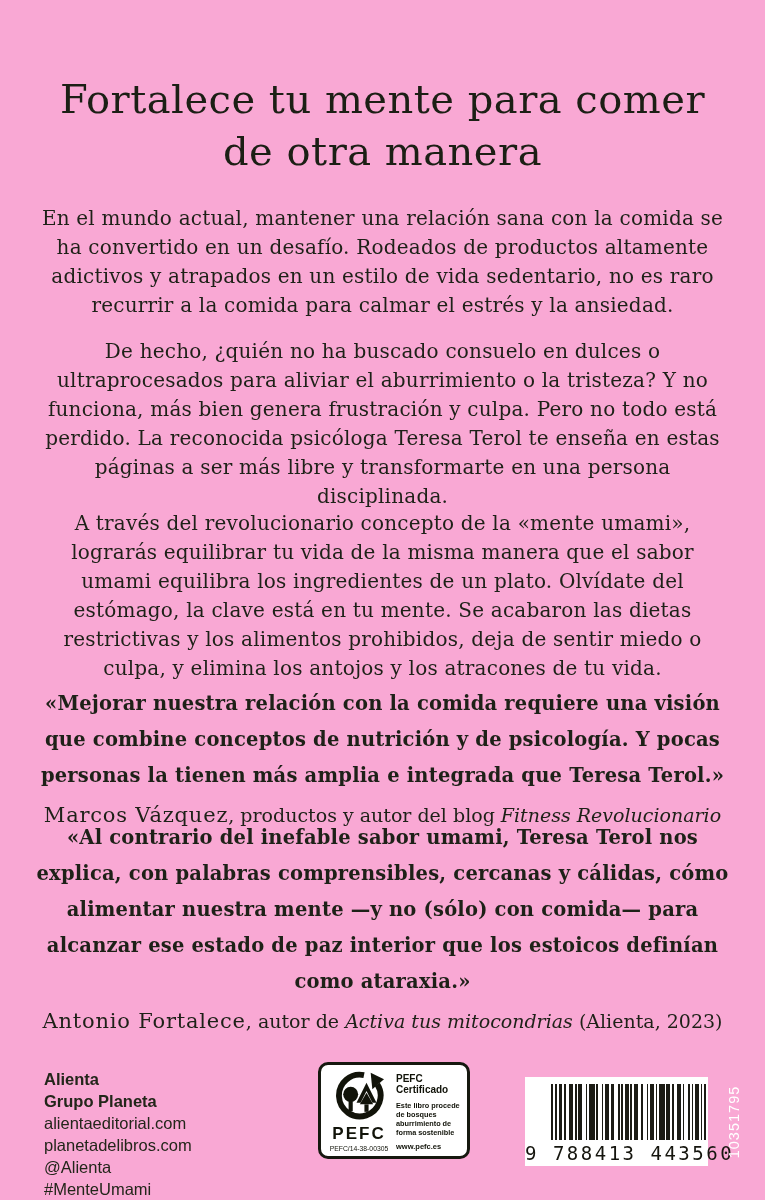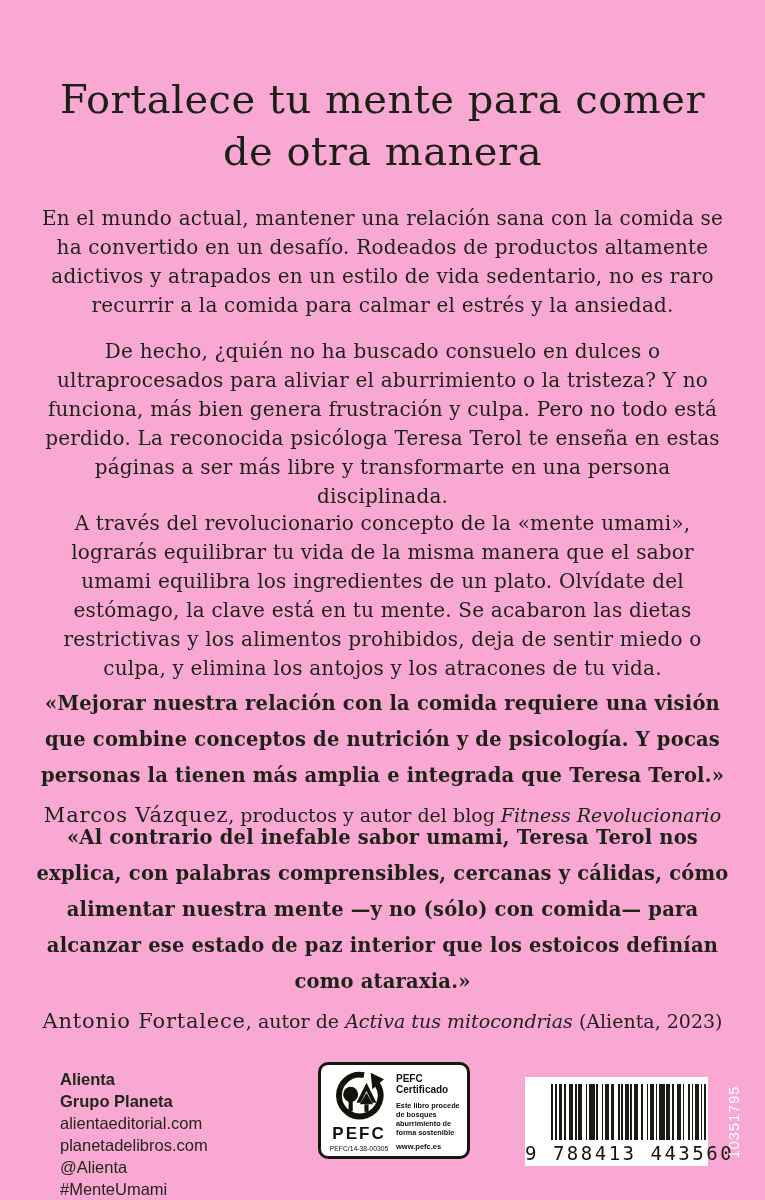--- a/index.html
+++ b/index.html
@@ -18,21 +18,21 @@
   .p2{top:317px;}
   .p3{top:489px;}
   .quote{font-size:19.5px;line-height:36px;font-weight:700;letter-spacing:0.2px;}
   .q1{top:686px;}
   .q2{top:820px;}
   .attrib{margin-top:7px;font-weight:400;font-size:19px;line-height:28px;}
   .attrib-name{font-size:21px;letter-spacing:0.8px;}
   .work{font-style:italic;}
   
   .publisher{
-    position:absolute;left:60px;top:1068px;
+    position:absolute;left:44px;top:1068px;
     font-family:"Liberation Sans",sans-serif;font-size:16.5px;line-height:22px;
     color:#23261a;font-weight:500;text-align:left;
   }
   .publisher .pub-bold{font-weight:700;}
   .pefc-box{
     position:absolute;left:318px;top:1062px;width:152px;height:97px;
     background:#ffffff;border:3px solid #16180f;border-radius:10px;
     box-sizing:border-box;padding:6px 7px 5px 7px;
     font-family:"Liberation Sans",sans-serif;color:#111309;
     display:flex;flex-direction:row;gap:6px;text-align:left;

